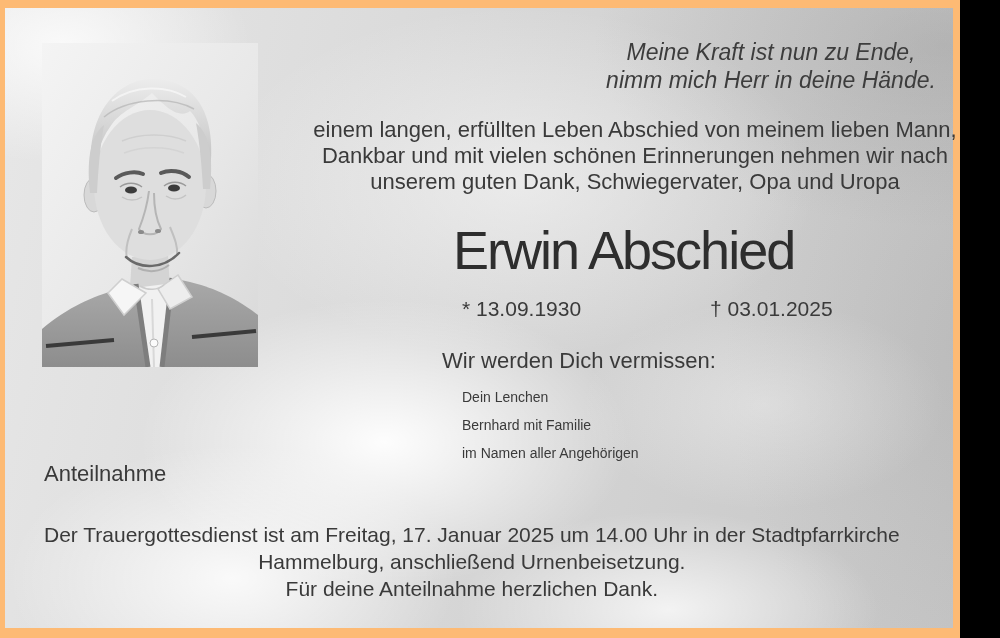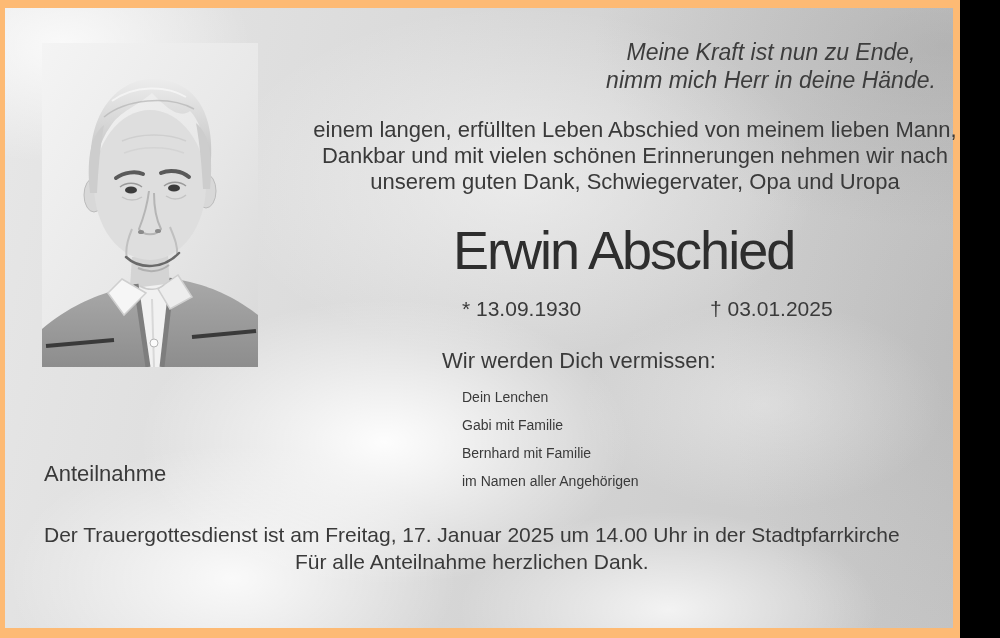--- a/index.html
+++ b/index.html
@@ -140,26 +140,26 @@
 
     <div class="abs name">Erwin Abschied</div>
 
     <div class="abs date birth">* 13.09.1930</div>
     <div class="abs date death">† 03.01.2025</div>
 
     <div class="abs farewell">Wir werden Dich vermissen:</div>
 
     <div class="abs mourners">
       <div>Dein Lenchen</div>
-      <div>Gabi mit Familie</div>
       <div>Bernhard mit Familie</div>
       <div>im Namen aller Angehörigen</div>
     </div>
 
     <div class="abs city">Anteilnahme</div>
 
     <div class="abs service">
       <div>Der Trauergottesdienst ist am Freitag, 17. Januar 2025 um 14.00 Uhr in der Stadtpfarrkirche</div>
-      <div>Für alle Anteilnahme herzlichen Dank.</div>
+      <div>Hammelburg, anschließend Urnenbeisetzung.</div>
+      <div>Für deine Anteilnahme herzlichen Dank.</div>
     </div>
 
   </div>
 </div>
 
 </body></html>

